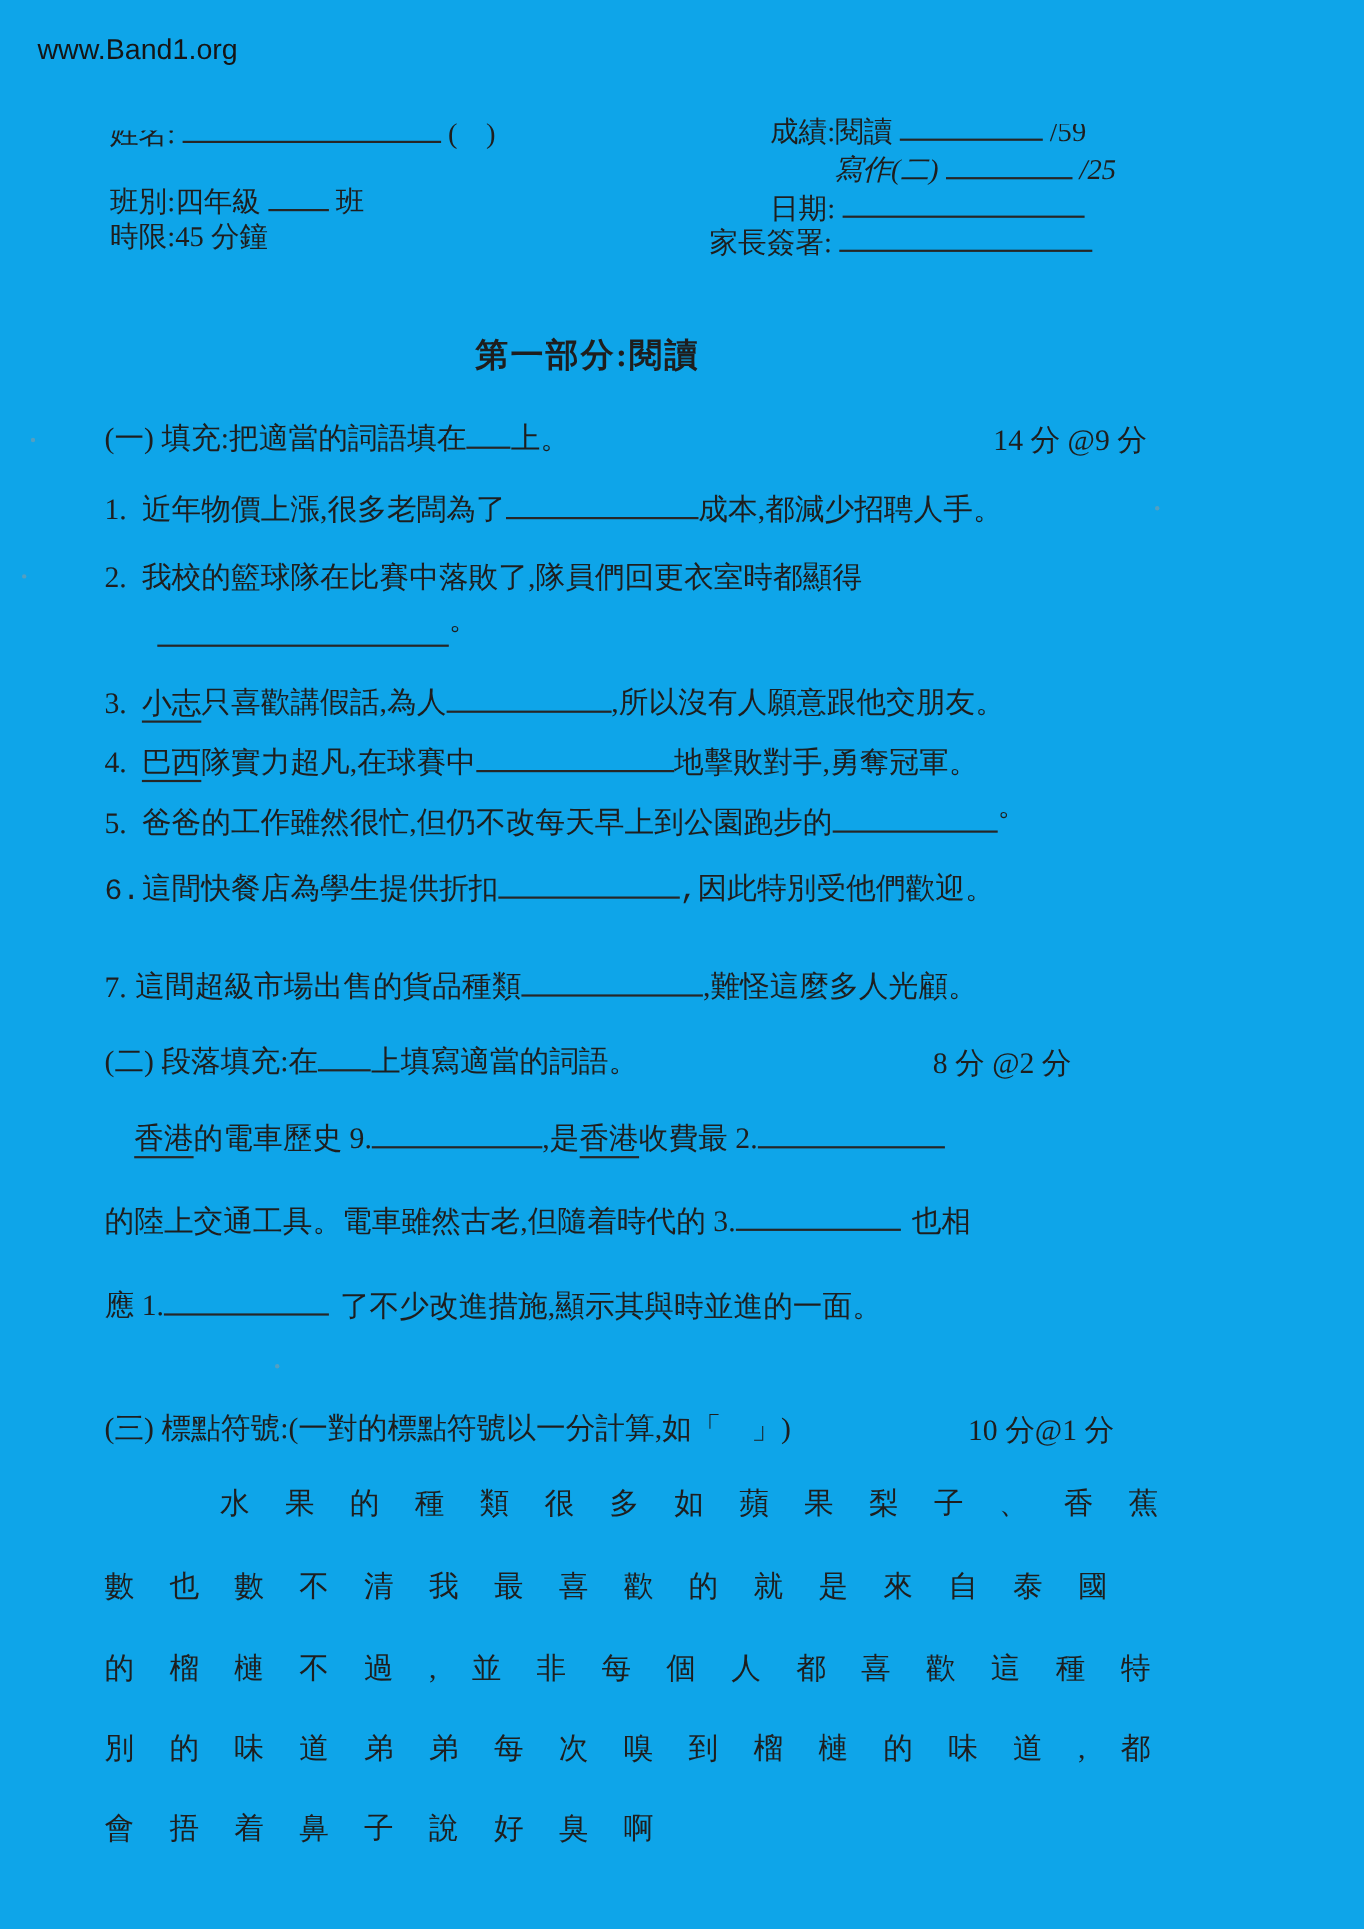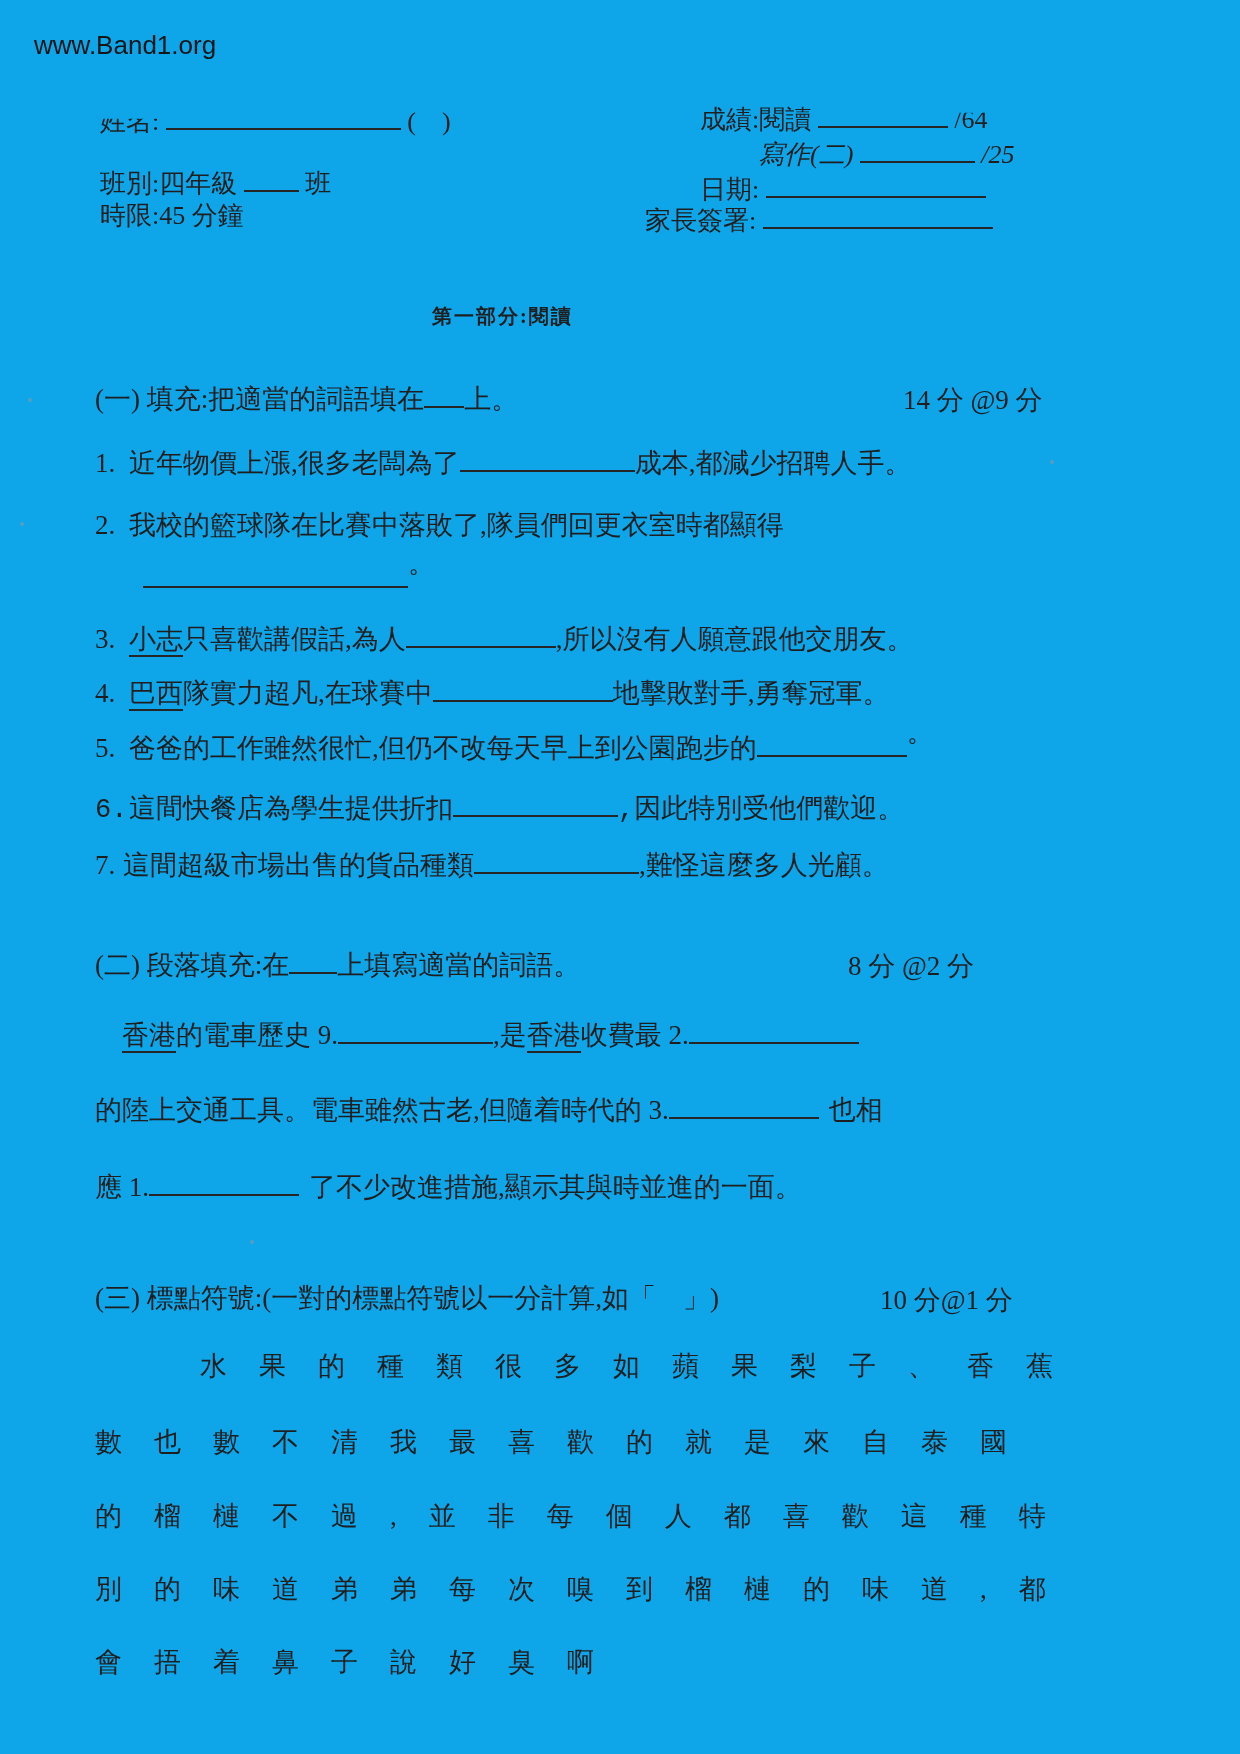--- a/index.html
+++ b/index.html
@@ -15,21 +15,21 @@
     position: absolute; inset: 0;
     background: #0ea5e9;
   }
   .abs { position: absolute; white-space: nowrap; }
   .cn  { font-size: 27px; line-height: 1.25; }
   .sm  { font-size: 26px; }
   .watermark {
     font-family: "Liberation Sans", "DejaVu Sans", sans-serif;
     font-size: 26px; color: #151515;
   }
-  .title { font-size: 20px; font-weight: bold; letter-spacing: 2px; }
+  .title { font-size: 30px; font-weight: bold; letter-spacing: 2px; }
   .blank {
     display: inline-block;
     border-bottom: 2px solid #262626;
     height: 0.95em;
     vertical-align: baseline;
   }
   .pn { border-bottom: 2px solid #262626; padding-bottom: 1px; } 
   .raised { position: relative; top: -16px; }
   .clip-top { display: inline-block; clip-path: inset(42% 0 0 0); }
   .clip-top-sm { display: inline-block; clip-path: inset(26% 0 0 0); }
@@ -59,21 +59,21 @@
     <span>班</span>
   </div>
 
   <div class="abs sm" style="left:100px; top:198px;">
     <span>時限:45 分鐘</span>
   </div>
 
   <div class="abs sm" style="left:700px; top:102px;">
     <span>成績:閱讀</span>
     <span class="blank" style="width:130px;"></span>
-    <span class="clip-top-sm">/64</span>
+    <span class="clip-top-sm">/59</span>
   </div>
 
   <div class="abs sm" style="left:758px; top:137px;font-style:italic;">
     <span>寫作(二)</span>
     <span class="blank" style="width:115px;"></span>
     <span>/25</span>
   </div>
 
   <div class="abs sm" style="left:700px; top:172px;">
     <span>日期:</span>
@@ -112,21 +112,21 @@
   </div>
 
   <div class="abs cn" style="left:95px; top:731px;">
     <span class="qnum">5.</span><span>爸爸的工作雖然很忙,但仍不改每天早上到公園跑步的</span><span class="blank" style="width:150px;"></span><span class="raised">。</span>
   </div>
 
   <div class="abs cn" style="left:95px; top:791px;font-family:Liberation Mono, monospace;">
     <span class="qnum">6.</span><span>這間快餐店為學生提供折扣</span><span class="blank" style="width:165px;"></span><span>,因此特別受他們歡迎。</span>
   </div>
 
-  <div class="abs cn" style="left:95px; top:848px;">
+  <div class="abs cn" style="left:95px; top:880px;">
     <span class="qnum" style="min-width:28px;">7.</span><span>這間超級市場出售的貨品種類</span><span class="blank" style="width:165px;"></span><span>,難怪這麼多人光顧。</span>
   </div>
 
   <div class="abs cn" style="left:95px; top:948px;">
     <span>(二) 段落填充:在</span><span class="blank" style="width:48px;"></span><span>上填寫適當的詞語。</span>
   </div>
   <div class="abs marks" style="left:848px; top:948px;">8 分 @2 分</div>
 
   <div class="abs cn" style="left:122px; top:1018px;">
     <span class="pn">香港</span><span>的電車歷史 9.</span><span class="blank" style="width:155px;"></span><span>,是</span><span class="pn">香港</span><span>收費最 2.</span><span class="blank" style="width:170px;"></span>

